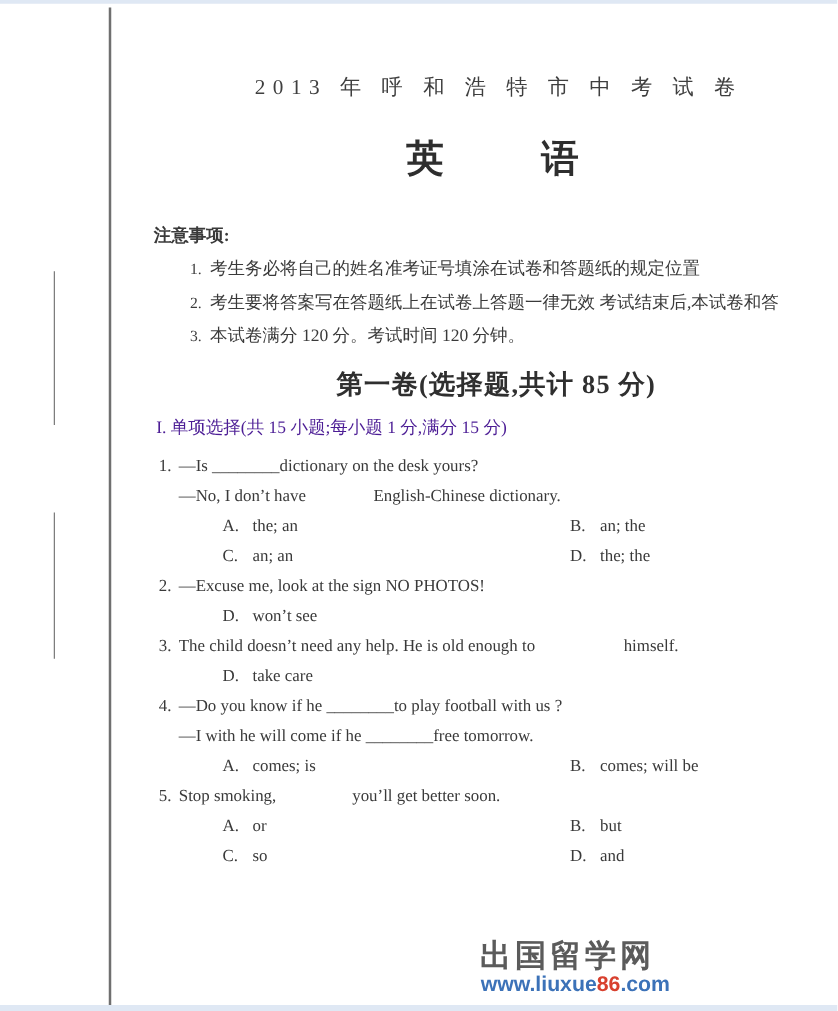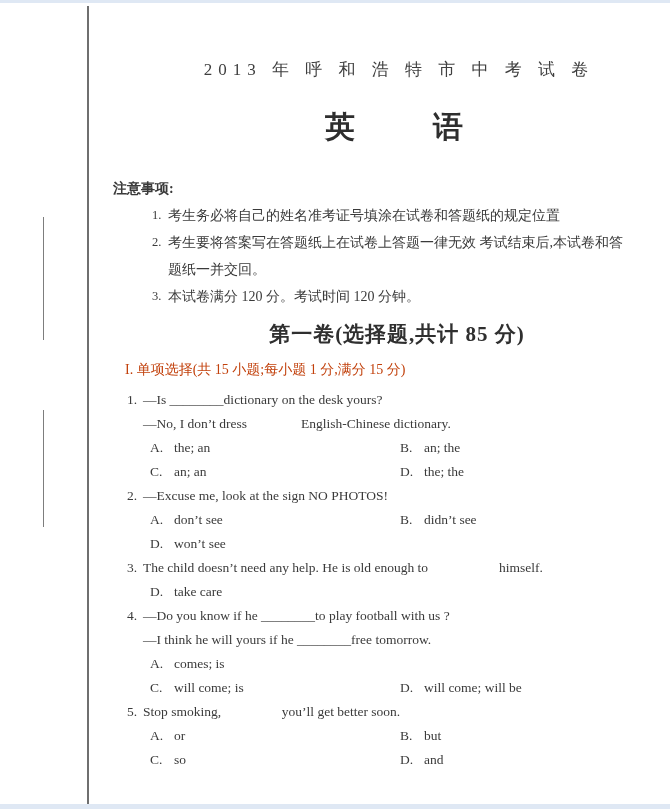--- a/index.html
+++ b/index.html
@@ -62,21 +62,21 @@
     font-size: 30px;
     font-weight: bold;
     white-space: pre;
     letter-spacing: 2px;
     position: relative;
     left: 16px;
     color: #2e2e2e;
   }
   .notes-heading {
     margin-top: 32px;
-    margin-left: 25px;
+    margin-left: 35px;
     font-size: 14px;
     font-weight: 600;
     color: #3a3a3a;
   }
   .notes { margin-top: 4px; }
   .note-line {
     position: relative;
     margin-left: 80px;
     line-height: 27px;
     font-size: 14px;
@@ -95,41 +95,41 @@
     letter-spacing: 1px;
     position: relative;
     left: 18px;
     color: #2f2f2f;
   }
   .part-heading {
     margin-top: 13px;
     margin-left: 37px;
     font-size: 14px;
     line-height: 18px;
-    color: #c2410c;
+    color: #4c1d95;
   }
   .questions { margin-top: 9px; }
   .qline {
     position: relative;
     margin-left: 55px;
     line-height: 24px;
     font-size: 13.5px;
     white-space: pre-wrap;
   }
   .qnum {
     position: absolute;
     left: -16px;
   }
   .optrow {
     margin-left: 62px;
     line-height: 24px;
     font-size: 13.5px;
     display: flex;
   }
-  .opt { white-space: pre-wrap; }
+  .opt { white-space: pre-wrap; margin-left: 28px; }
   .opt.left { width: 250px; flex: 0 0 250px; }
   .opt-label { display: inline-block; min-width: 24px; }
 
   .watermark {
     position: absolute;
     right: 6px;
     top: 752px;
     text-align: right;
     z-index: 6;
     font-family: "Liberation Sans", "DejaVu Sans", sans-serif;
@@ -160,74 +160,70 @@
   <div class="vline seg1"></div>
   <div class="vline seg2"></div>
 
   <div class="content">
     <div class="exam-title">2013 年 呼 和 浩 特 市 中 考 试 卷</div>
     <div class="subject">英        语</div>
     <div class="notes-heading">注意事项:</div>
     <div class="notes" id="notes">
         <div class="note-line"><span class="note-num">1.</span>考生务必将自己的姓名准考证号填涂在试卷和答题纸的规定位置</div>
         <div class="note-line"><span class="note-num">2.</span>考生要将答案写在答题纸上在试卷上答题一律无效 考试结束后,本试卷和答</div>
-        <div class="note-line">题纸一并交回。</div>
         <div class="note-line"><span class="note-num">3.</span>本试卷满分 120 分。考试时间 120 分钟。</div>
       </div>
     <div class="section-title">第一卷(选择题,共计 85 分)</div>
     <div class="part-heading">I. 单项选择(共 15 小题;每小题 1 分,满分 15 分)</div>
     <div class="questions" id="questions">
         <div class="question">
           <div class="qline"><span class="qnum">1.</span>—Is ________dictionary on the desk yours?</div>
-          <div class="qline">—No, I don’t dress                English-Chinese dictionary.</div>
+          <div class="qline">—No, I don’t have                English-Chinese dictionary.</div>
           <div class="optrow">
             <span class="opt left"><span class="opt-label">A.</span>the; an</span>
             <span class="opt"><span class="opt-label">B.</span>an; the</span>
           </div>
           <div class="optrow">
             <span class="opt left"><span class="opt-label">C.</span>an; an</span>
             <span class="opt"><span class="opt-label">D.</span>the; the</span>
           </div>
         </div>
         <div class="question">
           <div class="qline"><span class="qnum">2.</span>—Excuse me, look at the sign NO PHOTOS!</div>
           <div class="optrow">
-            <span class="opt left"><span class="opt-label">A.</span>don’t see</span>
-            <span class="opt"><span class="opt-label">B.</span>didn’t see</span>
-          </div>
-          <div class="optrow">
             <span class="opt"><span class="opt-label">D.</span>won’t see</span>
           </div>
         </div>
         <div class="question">
           <div class="qline"><span class="qnum">3.</span>The child doesn’t need any help. He is old enough to                     himself.</div>
           <div class="optrow">
             <span class="opt"><span class="opt-label">D.</span>take care</span>
           </div>
         </div>
         <div class="question">
           <div class="qline"><span class="qnum">4.</span>—Do you know if he ________to play football with us ?</div>
-          <div class="qline">—I think he will yours if he ________free tomorrow.</div>
+          <div class="qline">—I with he will come if he ________free tomorrow.</div>
           <div class="optrow">
             <span class="opt left"><span class="opt-label">A.</span>comes; is</span>
-          </div>
-          <div class="optrow">
-            <span class="opt left"><span class="opt-label">C.</span>will come; is</span>
-            <span class="opt"><span class="opt-label">D.</span>will come; will be</span>
+            <span class="opt"><span class="opt-label">B.</span>comes; will be</span>
           </div>
         </div>
         <div class="question">
           <div class="qline"><span class="qnum">5.</span>Stop smoking,                  you’ll get better soon.</div>
           <div class="optrow">
             <span class="opt left"><span class="opt-label">A.</span>or</span>
             <span class="opt"><span class="opt-label">B.</span>but</span>
           </div>
           <div class="optrow">
             <span class="opt left"><span class="opt-label">C.</span>so</span>
             <span class="opt"><span class="opt-label">D.</span>and</span>
           </div>
         </div>
       </div>
   </div>
 
+  <div class="watermark">
+    <div class="wm-name">出国留学网</div>
+    <div class="wm-url"><span>www.liuxue</span><span class="wm-num">86</span><span>.com</span></div>
+  </div>
 
   <div class="band bottom"></div>
 </div>
 
 </body></html>

